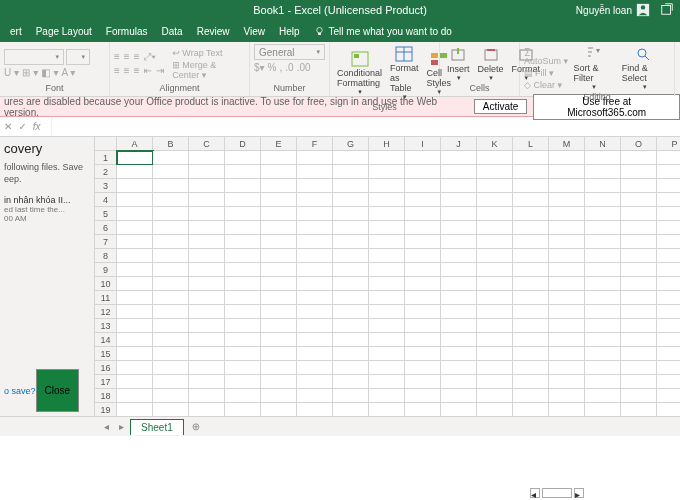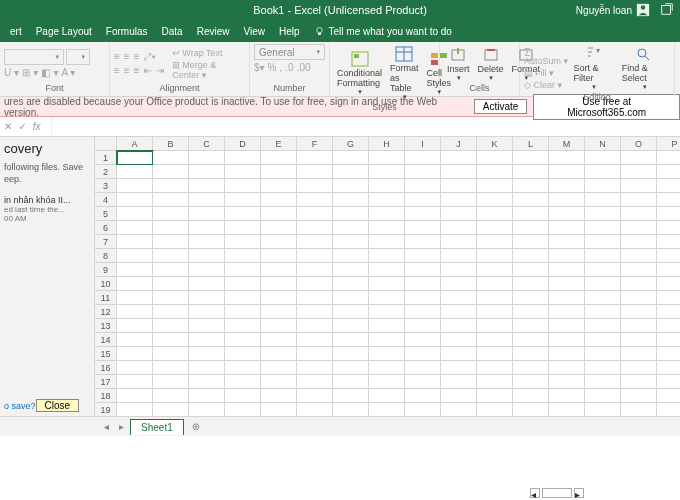--- a/index.html
+++ b/index.html
@@ -24,21 +24,21 @@
 .fmlbar { height:20px; border-bottom:1px solid #d4d4d4; display:flex; align-items:center; padding:0 4px; gap:6px; color:#999; font-size:10px; }
 .fmlbar .fx { font-style:italic; }
 .main { display:flex; height:279px; }
 .side { width:95px; background:#f3f2f1; border-right:1px solid #d4d4d4; padding:4px; font-size:10px; color:#444; display:flex; flex-direction:column; }
 .side h3 { font-size:13px; font-weight:400; margin-bottom:6px; color:#222; }
 .side p { font-size:9px; color:#555; margin-bottom:6px; line-height:1.3; }
 .side .file { font-size:9px; color:#333; margin-top:4px; }
 .side .meta { font-size:8px; color:#777; }
 .side .footer { margin-top:auto; display:flex; justify-content:flex-start; align-items:center; }
 .side .footer a { color:#0b6fc2; font-size:9px; }
-.side .footer button { background:#fef9c3; border:1px solid #888; padding:0 8px; font-size:10px; }
+.side .footer button { background:#15803d; border:1px solid #888; padding:15px 8px; font-size:10px; }
 .grid-wrap { flex:1; overflow:hidden; position:relative; }
 .grid { display:grid; grid-template-columns: 22px repeat(16,36px); }
 .ch, .rh, .cell, .corner { border-right:1px solid #d4d4d4; border-bottom:1px solid #d4d4d4; height:14px; font-size:9px; display:flex; align-items:center; justify-content:center; }
 .ch, .rh, .corner { background:#f3f2f1; color:#555; }
 .rh { justify-content:center; font-size:9px; }
 .cell { background:#fff; }
 .cell.sel { outline:2px solid #217346; outline-offset:-1px; border:none; min-width:auto; padding:0; }
 .sheettabs { height:20px; background:#f3f2f1; border-top:1px solid #d4d4d4; display:flex; align-items:center; padding-left:100px; gap:2px; }
 .sheettabs .nav { color:#888; padding:0 4px; }
 .sheettab { background:#fff; border:1px solid #217346; border-bottom:none; padding:2px 10px; font-size:10px; color:#217346; }

